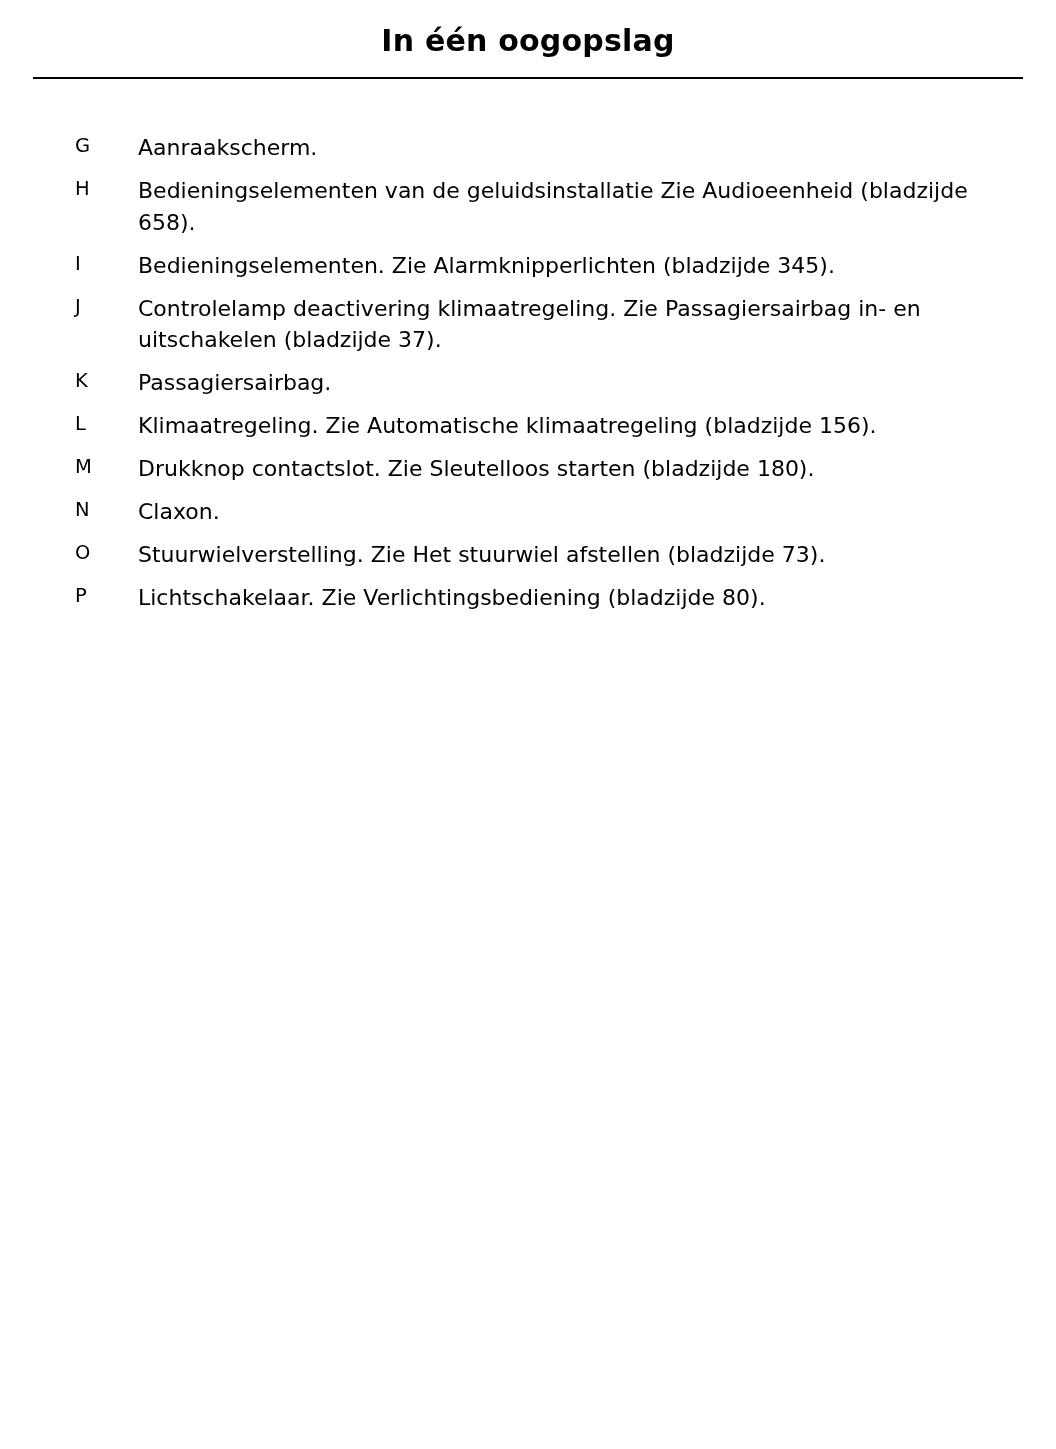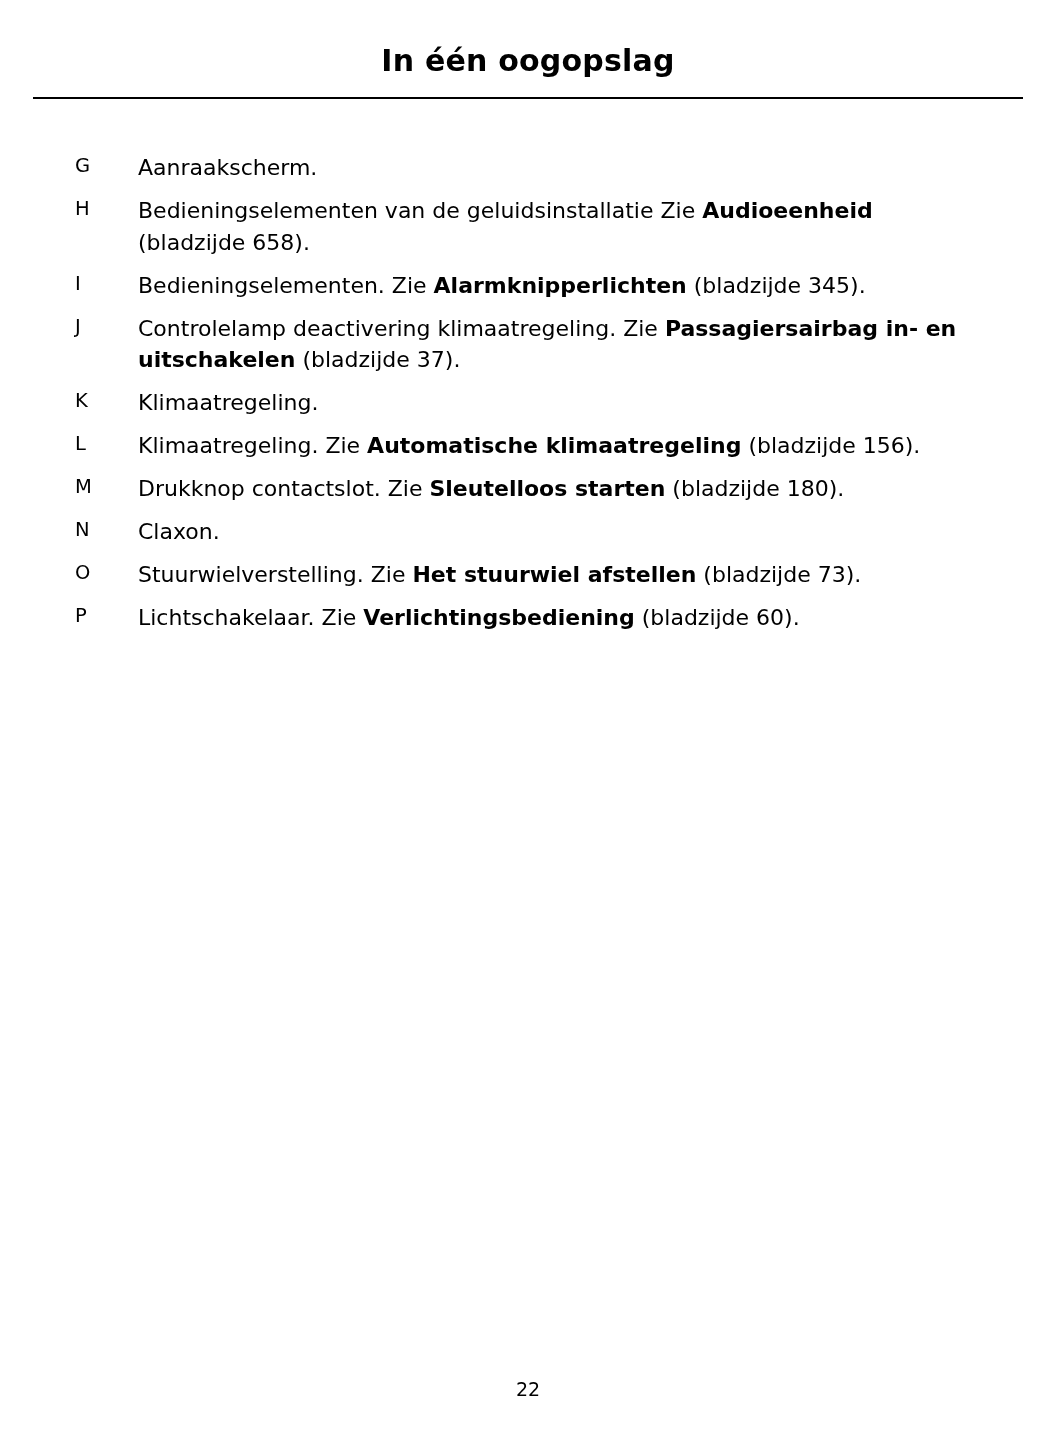--- a/index.html
+++ b/index.html
@@ -16,21 +16,21 @@
     overflow: hidden;
   }
   .page {
     width: 1056px;
     height: 1449px;
     box-sizing: border-box;
     padding: 0;
     position: relative;
   }
   .page-header {
-    padding-top: 44px;
+    padding-top: 24px;
     text-align: center;
   }
   .page-header .title {
     font-size: 30px;
     font-weight: bold;
     letter-spacing: 0.2px;
     line-height: 1.1;
   }
   .header-rule {
     border: none;
@@ -52,21 +52,21 @@
     flex: 0 0 63px;
     font-size: 19.5px;
     line-height: 1.45;
   }
   .item-text {
     flex: 1 1 auto;
     font-size: 22px;
     line-height: 1.45;
   }
   .item-text b {
-    font-weight: bold;
+    font-weight: normal;
     text-align: center;
   }
   .page-footer {
     position: absolute;
     left: 0;
     right: 0;
     bottom: 49px;
     text-align: center;
     font-size: 19px;
   }
@@ -94,42 +94,39 @@
         <div class="item-row">
           <div class="item-key">I</div>
           <div class="item-text"><span>Bedieningselementen.  Zie </span><b>Alarmknipperlichten</b><span> (bladzijde 345).</span></div>
         </div>
         <div class="item-row">
           <div class="item-key">J</div>
           <div class="item-text"><span>Controlelamp deactivering klimaatregeling.  Zie </span><b>Passagiersairbag in- en uitschakelen</b><span> (bladzijde 37).</span></div>
         </div>
         <div class="item-row">
           <div class="item-key">K</div>
-          <div class="item-text"><span>Klimaatregeling.</span></div>
+          <div class="item-text"><span>Passagiersairbag.</span></div>
         </div>
         <div class="item-row">
           <div class="item-key">L</div>
           <div class="item-text"><span>Klimaatregeling.  Zie </span><b>Automatische klimaatregeling</b><span> (bladzijde 156).</span></div>
         </div>
         <div class="item-row">
           <div class="item-key">M</div>
           <div class="item-text"><span>Drukknop contactslot.  Zie </span><b>Sleutelloos starten</b><span> (bladzijde 180).</span></div>
         </div>
         <div class="item-row">
           <div class="item-key">N</div>
           <div class="item-text"><span>Claxon.</span></div>
         </div>
         <div class="item-row">
           <div class="item-key">O</div>
           <div class="item-text"><span>Stuurwielverstelling.  Zie </span><b>Het stuurwiel afstellen</b><span> (bladzijde 73).</span></div>
         </div>
         <div class="item-row">
           <div class="item-key">P</div>
-          <div class="item-text"><span>Lichtschakelaar.  Zie </span><b>Verlichtingsbediening</b><span> (bladzijde 60).</span></div>
+          <div class="item-text"><span>Lichtschakelaar.  Zie </span><b>Verlichtingsbediening</b><span> (bladzijde 80).</span></div>
         </div>
       </div>
   </div>
 
-  <div class="page-footer">
-    <span>22</span>
-  </div>
 
 </div>
 
 </body></html>

